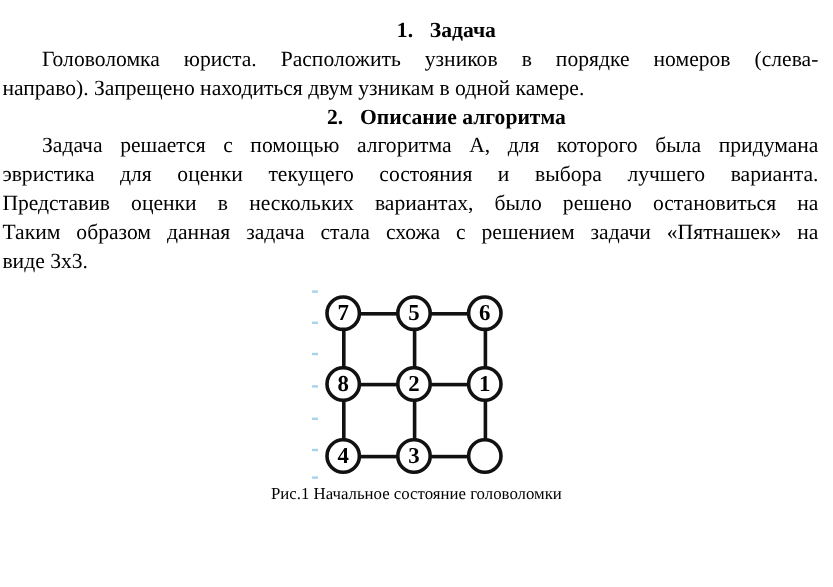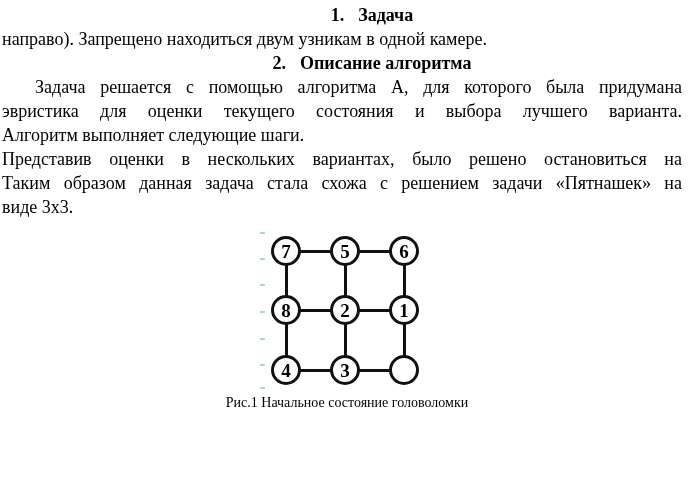--- a/index.html
+++ b/index.html
@@ -7,20 +7,21 @@
     width:694px;height:489px;
     background:#ffffff;
     font-family:"Liberation Serif","DejaVu Serif",serif;
     color:#000;
     overflow:hidden;
   }
   .doc{
     padding:3px 12px 0 2px;
     font-size:18px;
     line-height:24px;
+    margin-top:10px;
   }
   .heading{
     text-align:center;
     font-weight:bold;
     padding-left:60px; 
   }
   .heading .num{display:inline-block;margin-right:14px;}
   .line{white-space:nowrap;}
   .just{
     white-space:normal;
@@ -58,29 +59,29 @@
   }
 </style>
 </head>
 <body>
 
 <div class="doc">
 
   <div class="heading"><span class="num">1.</span><span>Задача</span></div>
 
   <div>
+    <div class="line just indent">Головоломка юриста. Расположить узников в порядке номеров (слева-</div>
     <div class="line">направо). Запрещено находиться двум узникам в одной камере.</div>
   </div>
 
   <div class="heading"><span class="num">2.</span><span>Описание алгоритма</span></div>
 
   <div>
     <div class="line just indent">Задача решается с помощью алгоритма А, для которого была придумана</div>
     <div class="line just">эвристика для оценки текущего состояния и выбора лучшего варианта.</div>
-    <div class="line">Алгоритм выполняет следующие шаги.</div>
   </div>
 
   <div>
     <div class="line just">Представив оценки в нескольких вариантах, было решено остановиться на</div>
   </div>
 
   <div>
     <div class="line just">Таким образом данная задача стала схожа с решением задачи «Пятнашек» на</div>
     <div class="line">виде 3х3.</div>
   </div>

